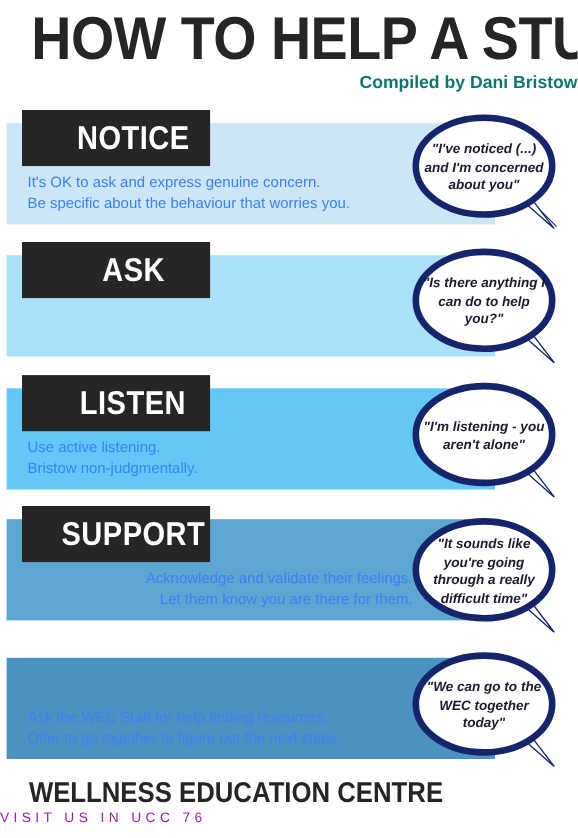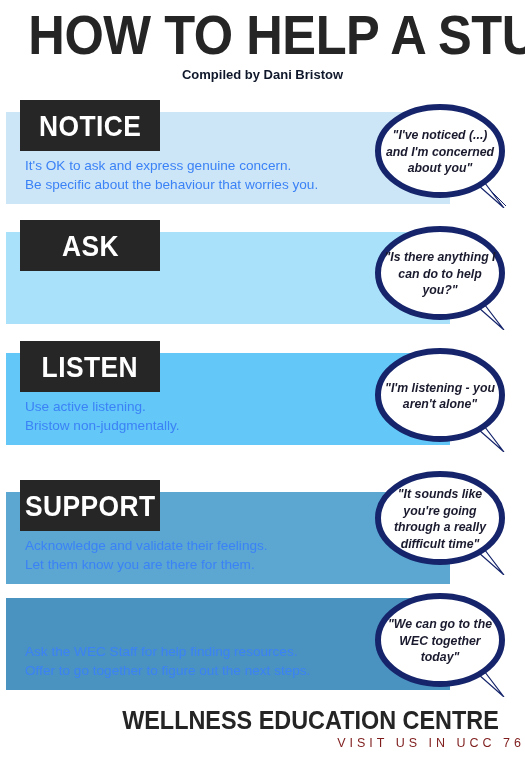--- a/index.html
+++ b/index.html
@@ -31,24 +31,24 @@
     font-size: 55px;
     line-height: 58px;
     letter-spacing: -0.5px;
     color: #252525;
     transform: scaleX(0.92);
     transform-origin: center center;
     white-space: nowrap;
   }
   #subtitle {
     margin: 0;
-    text-align: center;
-    font-size: 13px;
-    font-weight: bold;
-    color: #0f172a;
+    text-align: right;
+    font-size: 16px;
+    font-weight: bold;
+    color: #0f766e;
     padding-top: 3px;
   }
 
   
   .step {
     position: absolute;
     left: 0;
     width: 525px;
     height: 120px;
   }
@@ -62,20 +62,21 @@
   .label-box {
     position: absolute;
     left: 20px;
     top: 0px;
     width: 140px;
     height: 51px;
     background: #262626;
     display: flex;
     align-items: center;
     justify-content: center;
+    padding-left: 31px;
   }
   .label-text {
     font-family: "Liberation Sans Narrow", "Liberation Sans", sans-serif;
     font-weight: bold;
     font-size: 30px;
     line-height: 30px;
     color: #ffffff;
     letter-spacing: 0.5px;
     transform: scaleX(0.88);
     transform-origin: center center;
@@ -116,40 +117,40 @@
     font-style: italic;
     color: #1a1a2e;
   }
 
   
   #footer {
     position: absolute;
     left: 0;
     top: 706px;
     width: 525px;
-    text-align: right;
+    text-align: left;
   }
   #footer-title {
     margin: 0;
     font-family: "Liberation Sans Narrow", "Liberation Sans", sans-serif;
     font-weight: bold;
     font-size: 26px;
     line-height: 28px;
     color: #252525;
     transform: scaleX(0.9);
     transform-origin: center center;
     white-space: nowrap;
   }
   #footer-sub {
     margin: 0;
     padding-top: 2px;
     font-size: 12.5px;
     font-weight: normal;
     letter-spacing: 4px;
-    color: #7f1d1d;
+    color: #a21caf;
     white-space: nowrap;
   }
 </style>
 </head>
 <body>
 
 <div id="header">
   <h1 id="page-title">HOW TO HELP A STUDENT</h1>
   <div id="subtitle">Compiled by Dani Bristow</div>
 </div>
@@ -176,21 +177,21 @@
   <div class="band" id="band-3" style="background: rgb(99, 200, 248);"></div>
   <div class="label-box">
     <span class="label-text">LISTEN</span>
   </div>
   <div class="lines">
     <div>Use active listening.</div>
     <div>Bristow non-judgmentally.</div>
   </div>
 </div>
 
-<div class="step" id="step-4" style="top:480px;">
+<div class="step" id="step-4" style="top:460px;text-align:right;">
   <div class="band" id="band-4" style="background: rgb(91, 167, 210);"></div>
   <div class="label-box">
     <span class="label-text">SUPPORT</span>
   </div>
   <div class="lines">
     <div>Acknowledge and validate their feelings.</div>
     <div>Let them know you are there for them.</div>
   </div>
 </div>
 

